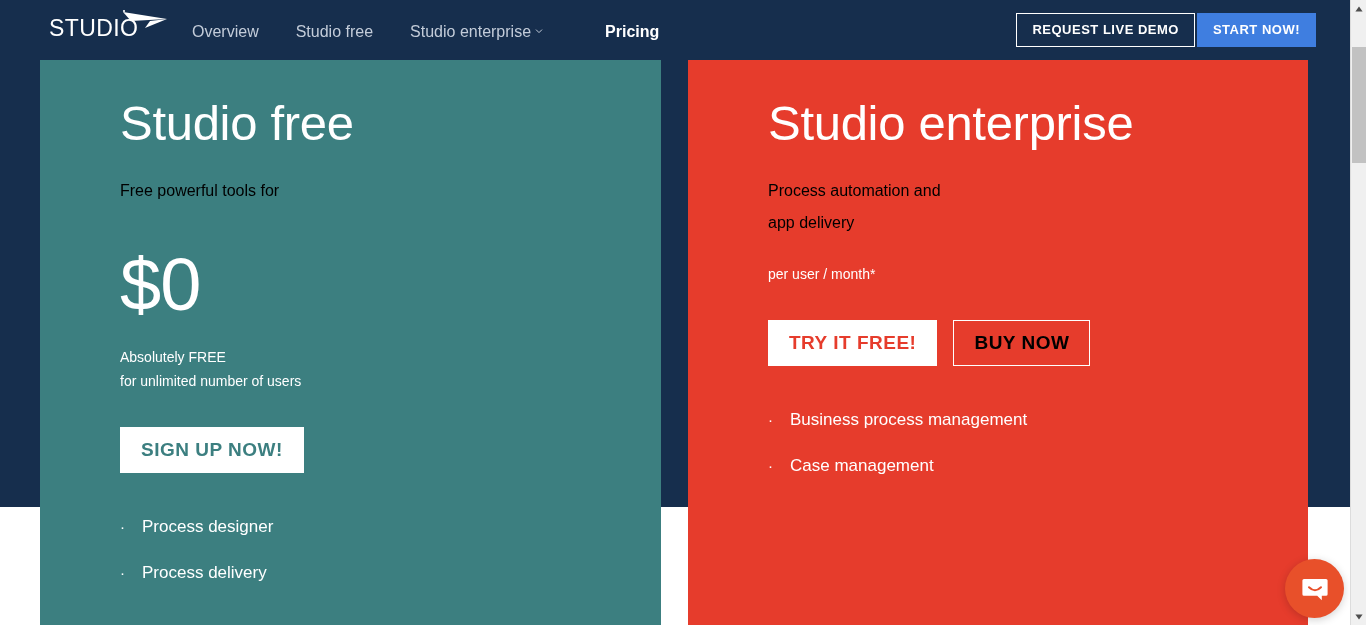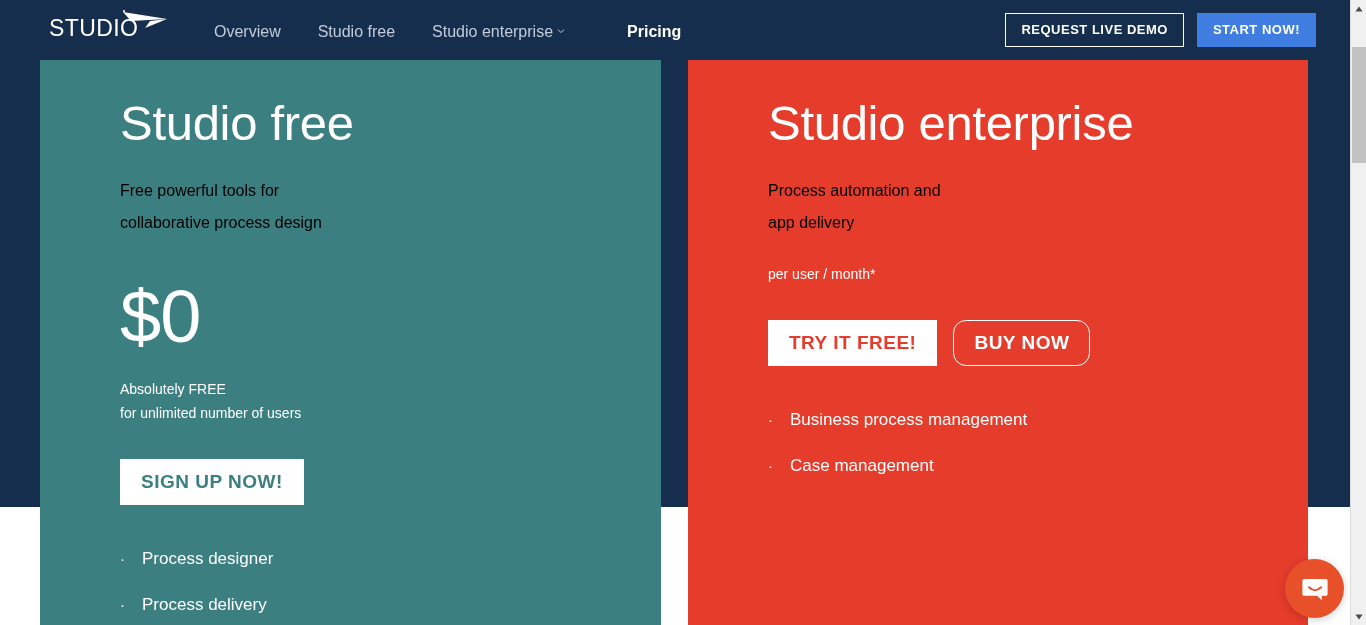--- a/index.html
+++ b/index.html
@@ -58,21 +58,21 @@
   .logo-arrow {
     position: absolute;
     left: 72px;
     top: -9px;
     width: 54px;
     height: 22px;
   }
 
   .nav-links {
     position: absolute;
-    left: 214px;
+    left: 192px;
     top: 0;
     height: 64px;
     display: flex;
     align-items: center;
     gap: 37px;
   }
   .nav-link {
     color: #c3ccd9;
     font-size: 16px;
     text-decoration: none;
@@ -96,21 +96,21 @@
     top: -1px;
   }
 
   .nav-actions {
     position: absolute;
     right: 34px;
     top: 0;
     height: 60px;
     display: flex;
     align-items: center;
-    gap: 13px;
+    gap: 2px;
   }
   .btn-demo {
     border: 1px solid #ffffff;
     background: transparent;
     color: #ffffff;
     font-size: 13px;
     font-weight: bold;
     letter-spacing: 0.5px;
     padding: 9px 15px 8px 15px;
     cursor: pointer;
@@ -190,21 +190,21 @@
     letter-spacing: 0.5px;
     padding: 12px 20px 11px 20px;
     cursor: pointer;
     font-family: "Liberation Sans", sans-serif;
     line-height: 1.1;
     white-space: nowrap;
     border: 1px solid transparent;
   }
   .cta-solid-free { background: #ffffff; color: #3c7f80; border-color: #ffffff; }
   .cta-solid-ent  { background: #ffffff; color: #e63c2c; border-color: #ffffff; }
-  .cta-outline    { background: transparent; color: #ffffff; border-color: #ffffff; border-radius: 13px; }
+  .cta-outline    { background: transparent; color: #000000; border-color: #ffffff; }
 
   .feature-list {
     margin-top: 45px;
     list-style: none;
   }
   .feature-item {
     color: #ffffff;
     font-size: 17px;
     line-height: 1;
     margin-bottom: 29px;
@@ -308,21 +308,20 @@
       <button class="btn-demo">REQUEST LIVE DEMO</button>
       <button class="btn-start">START NOW!</button>
     </div>
 
   </div>
 
   <div class="card card-free">
     <div class="card-title">Studio free</div>
     <div class="card-sub">
       <div>Free powerful tools for</div>
-      <div>collaborative process design</div>
     </div>
     <div class="card-price">$0</div>
     <div class="card-price-note">
       <div>Absolutely FREE</div>
       <div>for unlimited number of users</div>
     </div>
     <div class="card-buttons">
       <button class="cta cta-solid-free">SIGN UP NOW!</button>
     </div>
     <ul class="feature-list">

